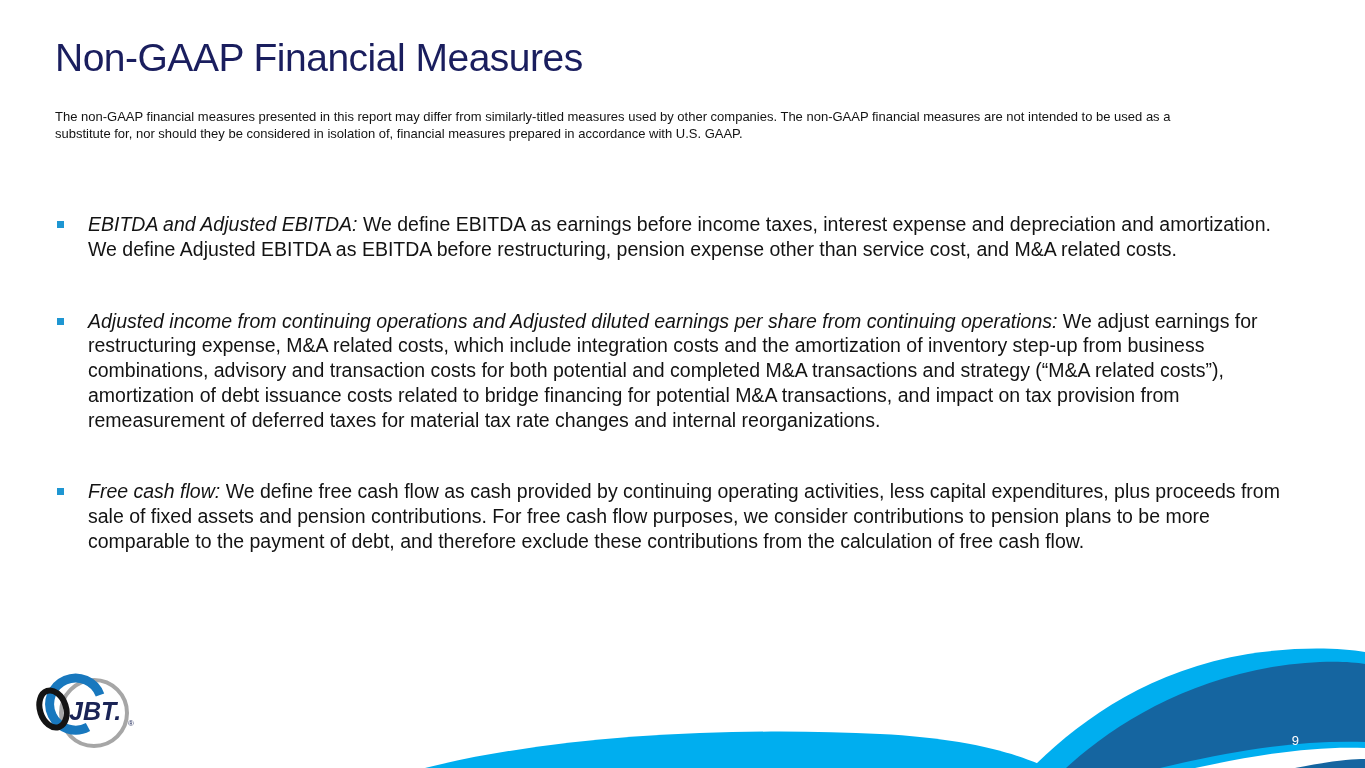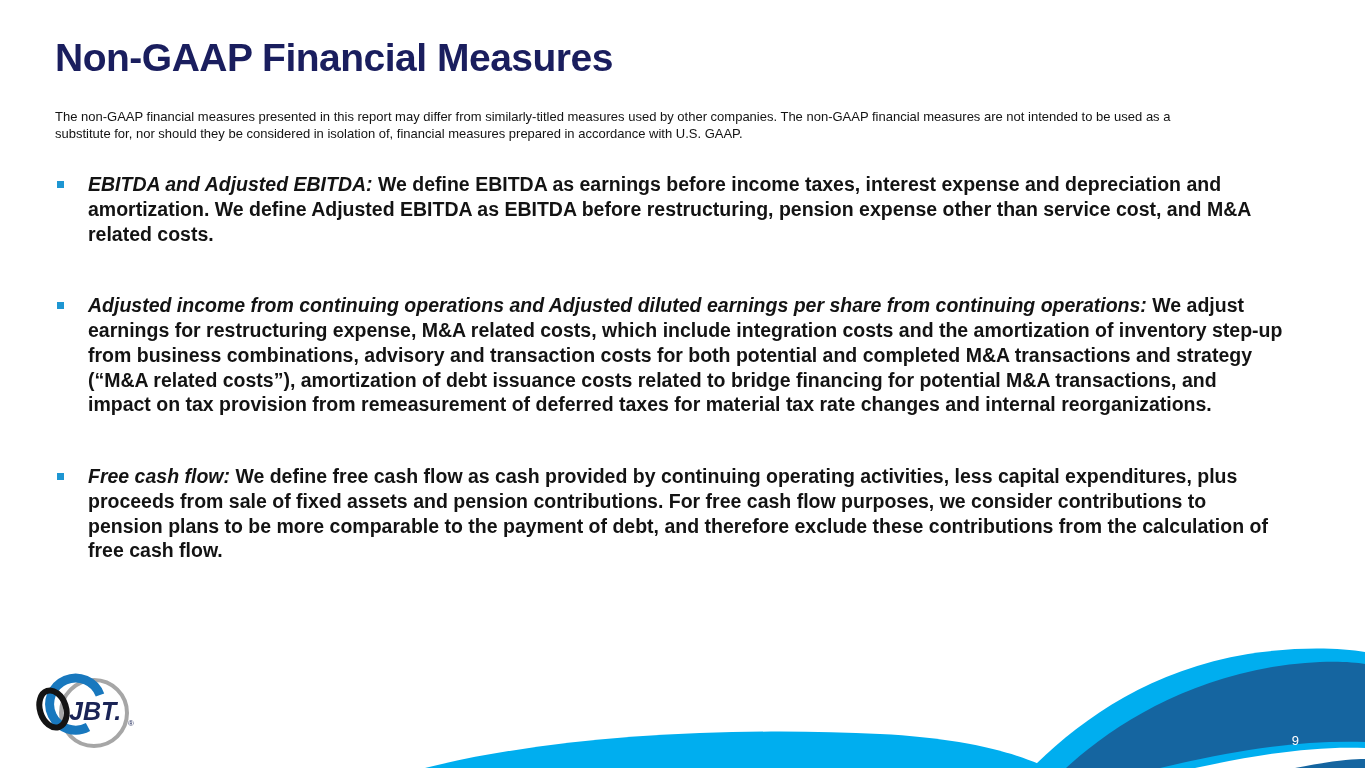--- a/index.html
+++ b/index.html
@@ -8,39 +8,38 @@
     background: #ffffff;
     font-family: "Liberation Sans", sans-serif;
     overflow: hidden;
     position: relative;
   }
   .slide { position: absolute; inset: 0; }
 
   .title {
     margin: 36px 0 0 55px;
     font-size: 39px;
-    font-weight: bold;
+    font-weight: normal;
     letter-spacing: -0.5px;
     color: #1a1e5e;
   }
 
   .intro {
     margin: 29px 0 0 55px;
     width: 1150px;
     font-size: 13px;
     line-height: 1.27;
     color: #131313;
   }
 
   ul.bullets {
     list-style: none;
-    margin: 30px 0 0 57px;
+    margin: 70px 0 0 57px;
     padding: 0;
     width: 1240px;
-    font-weight: bold;
   }
   ul.bullets li {
     display: flex;
     align-items: flex-start;
     margin-bottom: 47px;
   }
   .bullet-sq {
     flex: none;
     width: 7px; height: 7px;
     margin: 9px 24px 0 0;

